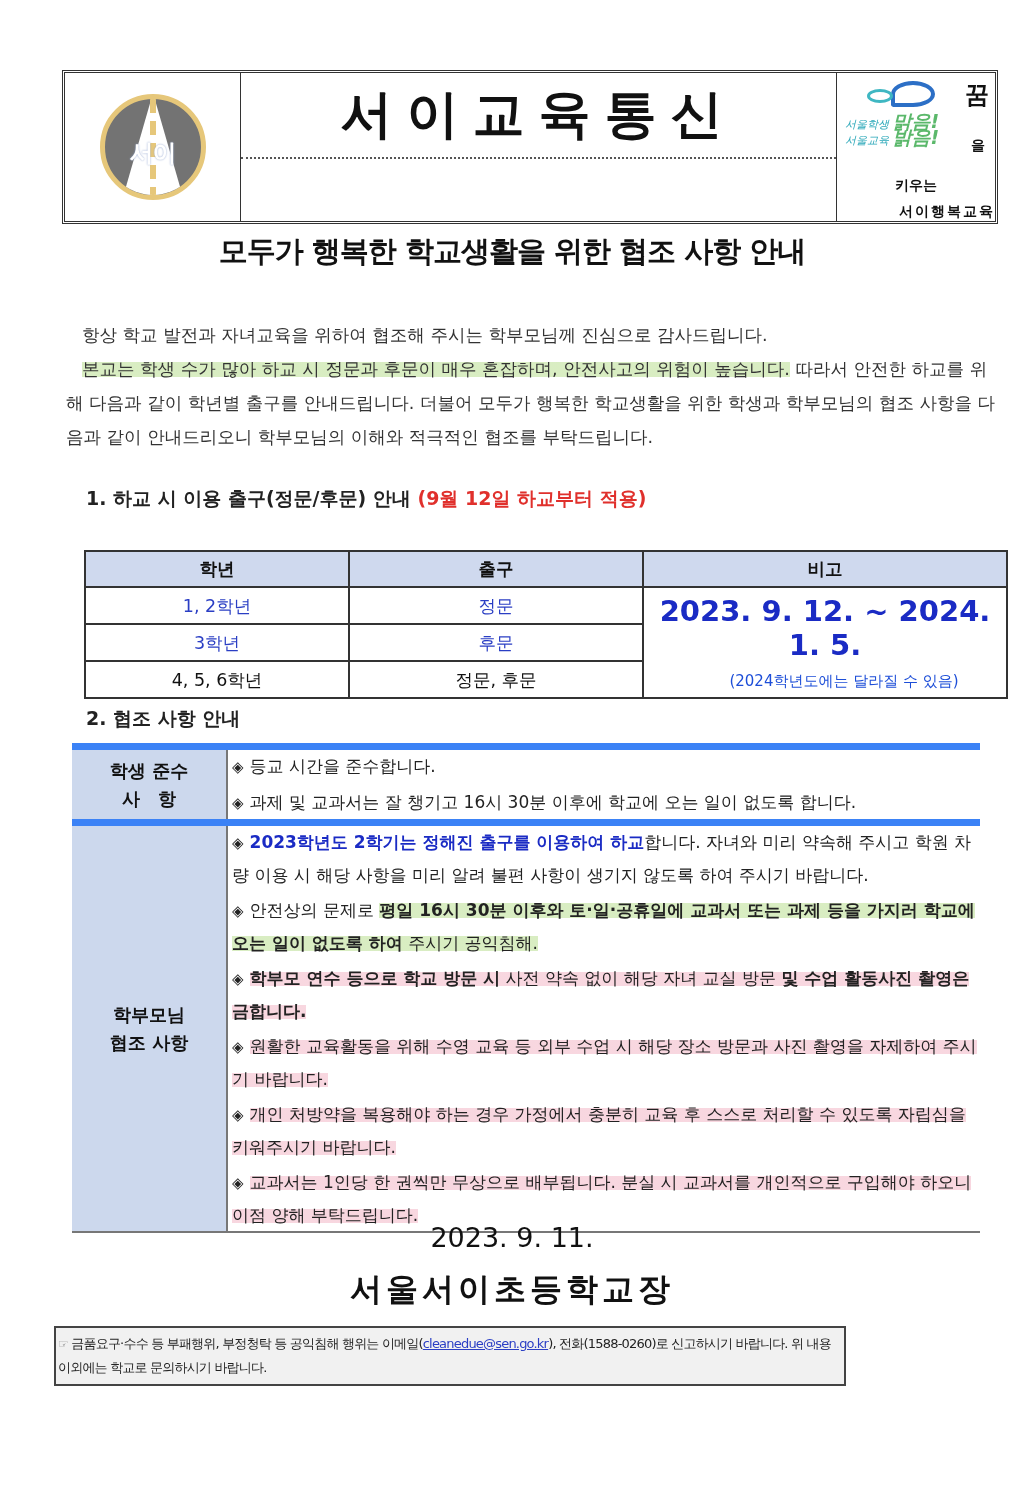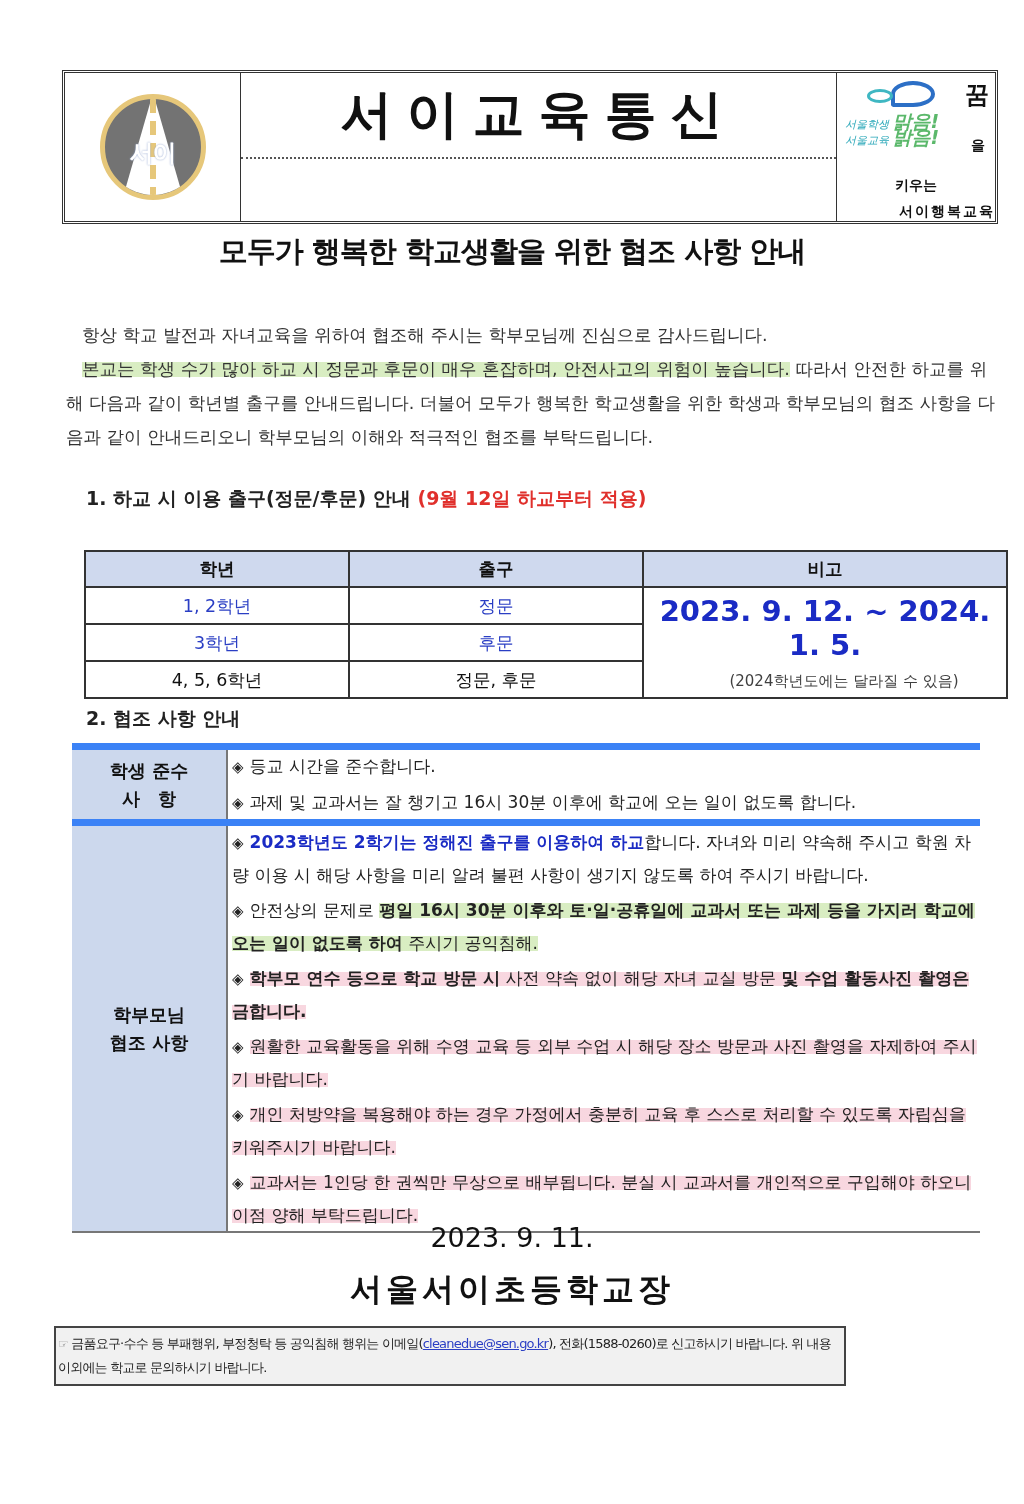--- a/index.html
+++ b/index.html
@@ -75,21 +75,21 @@
   .sec1-title { top: 486px; }
 
   table.exit-table {
     position: absolute; left: 76px; top: 550px; width: 924px; border-collapse: collapse; font-size: 17.5px; margin-left: 8px;
   }
   table.exit-table th, table.exit-table td { border: 2px solid #333; text-align: center; height: 37px; }
   table.exit-table th { background: #cfd9ee; font-weight: bold; height: 36px; }
   table.exit-table td.blue { color: #2a3ec4; }
   table.exit-table td.note-cell { vertical-align: middle; }
   .period { color: #1a2bc4; font-weight: bold; font-size: 29px; display: block; margin-bottom: 10px; }
-  .period-note { font-size: 15px; color: #404040; display: block; padding-left: 38px; }
+  .period-note { font-size: 15px; color: #1d4ed8; display: block; padding-left: 38px; }
 
   
   .sec2-title { top: 706px; }
   table.coop-table {
     position: absolute; left: 72px; top: 743px; width: 908px; border-collapse: collapse; font-size: 17px;
   }
   table.coop-table td { border-top: 7px solid #3b82f6; border-bottom: 2px solid #777; vertical-align: top; }
   table.coop-table td.label {
     width: 155px; background: #ccd8ed; border-right: 2px solid #777; text-align: center; vertical-align: middle;
     font-weight: bold; font-size: 18px; line-height: 28px;

